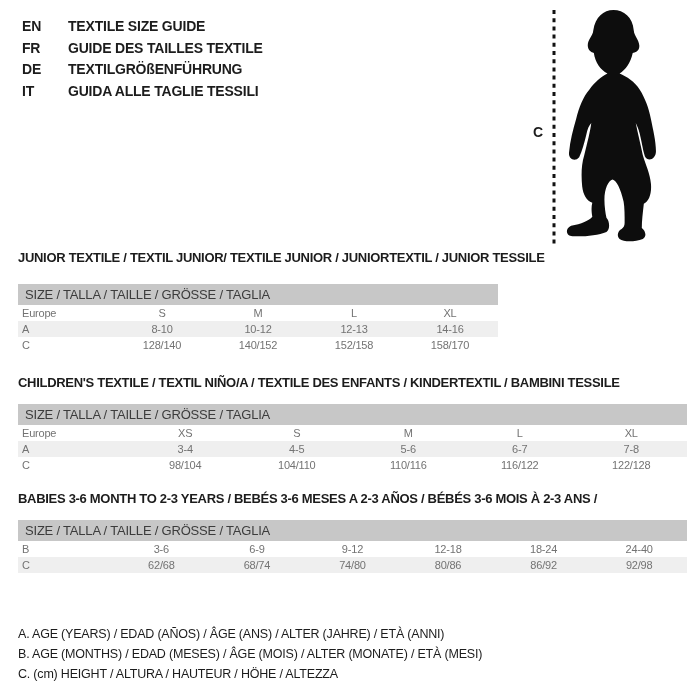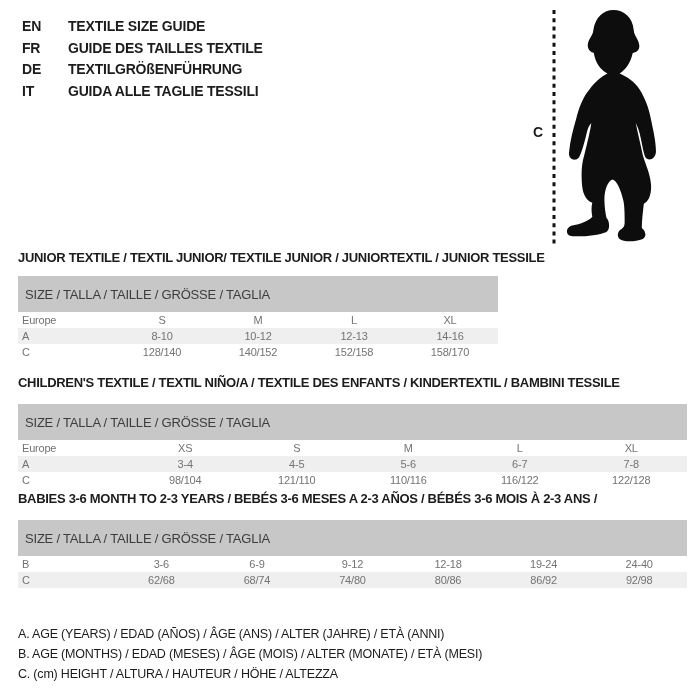--- a/index.html
+++ b/index.html
@@ -15,28 +15,28 @@
   
   .measure-line{position:absolute;left:550px;top:10px;}
   .c-label{position:absolute;left:533px;top:124px;font-size:14px;font-weight:bold;}
   .baby{position:absolute;left:563px;top:8px;}
   
   .tbl-block{position:absolute;left:18px;}
   .tbl-1{top:249px;width:480px;}
   .tbl-2{top:374px;width:669px;}
   .tbl-3{top:490px;width:669px;}
   .tbl-title{font-size:13px;font-weight:bold;letter-spacing:-0.3px;line-height:17px;white-space:nowrap;}
-  .tbl-1 .tbl-title{margin-bottom:10px;}
+  .tbl-1 .tbl-title{margin-bottom:18px;}
   .tbl-2 .tbl-title{margin-bottom:13px;}
   .tbl-3 .tbl-title{margin-bottom:13px;}
   table{table-layout:fixed;border-collapse:collapse;width:100%;}
   col.c-label{width:52px;}
   th.size-bar{
     background:#c7c7c7;color:#3c3c3c;font-weight:normal;text-align:left;
-    font-size:13px;height:36px;padding:0 0 0 7px;letter-spacing:-0.2px;white-space:nowrap;
+    font-size:13px;height:21px;padding:0 0 0 7px;letter-spacing:-0.2px;white-space:nowrap;
   }
   td{font-size:11px;height:16px;padding:0;text-align:center;color:#737373;letter-spacing:-0.2px;}
   td.rowlab{text-align:left;padding-left:4px;}
   tr.shaded{background:#efefef;}
   
   .notes{position:absolute;left:18px;top:624px;}
   .note-line{font-size:12.5px;font-weight:normal;line-height:20px;letter-spacing:-0.2px;white-space:nowrap;}
 </style>
 </head>
 <body>
@@ -148,21 +148,21 @@
       <td class="rowlab">A</td>
       <td>3-4</td>
       <td>4-5</td>
       <td>5-6</td>
       <td>6-7</td>
       <td>7-8</td>
     </tr>
     <tr>
       <td class="rowlab">C</td>
       <td>98/104</td>
-      <td>121/110</td>
+      <td>104/110</td>
       <td>110/116</td>
       <td>116/122</td>
       <td>122/128</td>
     </tr>
   </tbody>
     </table>
 </div>
 
 <div class="tbl-block tbl-3">
   <div class="tbl-title">
@@ -181,21 +181,21 @@
     <tbody>
         <tr>
           <th class="size-bar" colspan="7">SIZE / TALLA / TAILLE / GRÖSSE / TAGLIA</th>
         </tr>
     <tr>
       <td class="rowlab">B</td>
       <td>3-6</td>
       <td>6-9</td>
       <td>9-12</td>
       <td>12-18</td>
-      <td>19-24</td>
+      <td>18-24</td>
       <td>24-40</td>
     </tr>
     <tr class="shaded">
       <td class="rowlab">C</td>
       <td>62/68</td>
       <td>68/74</td>
       <td>74/80</td>
       <td>80/86</td>
       <td>86/92</td>
       <td>92/98</td>

